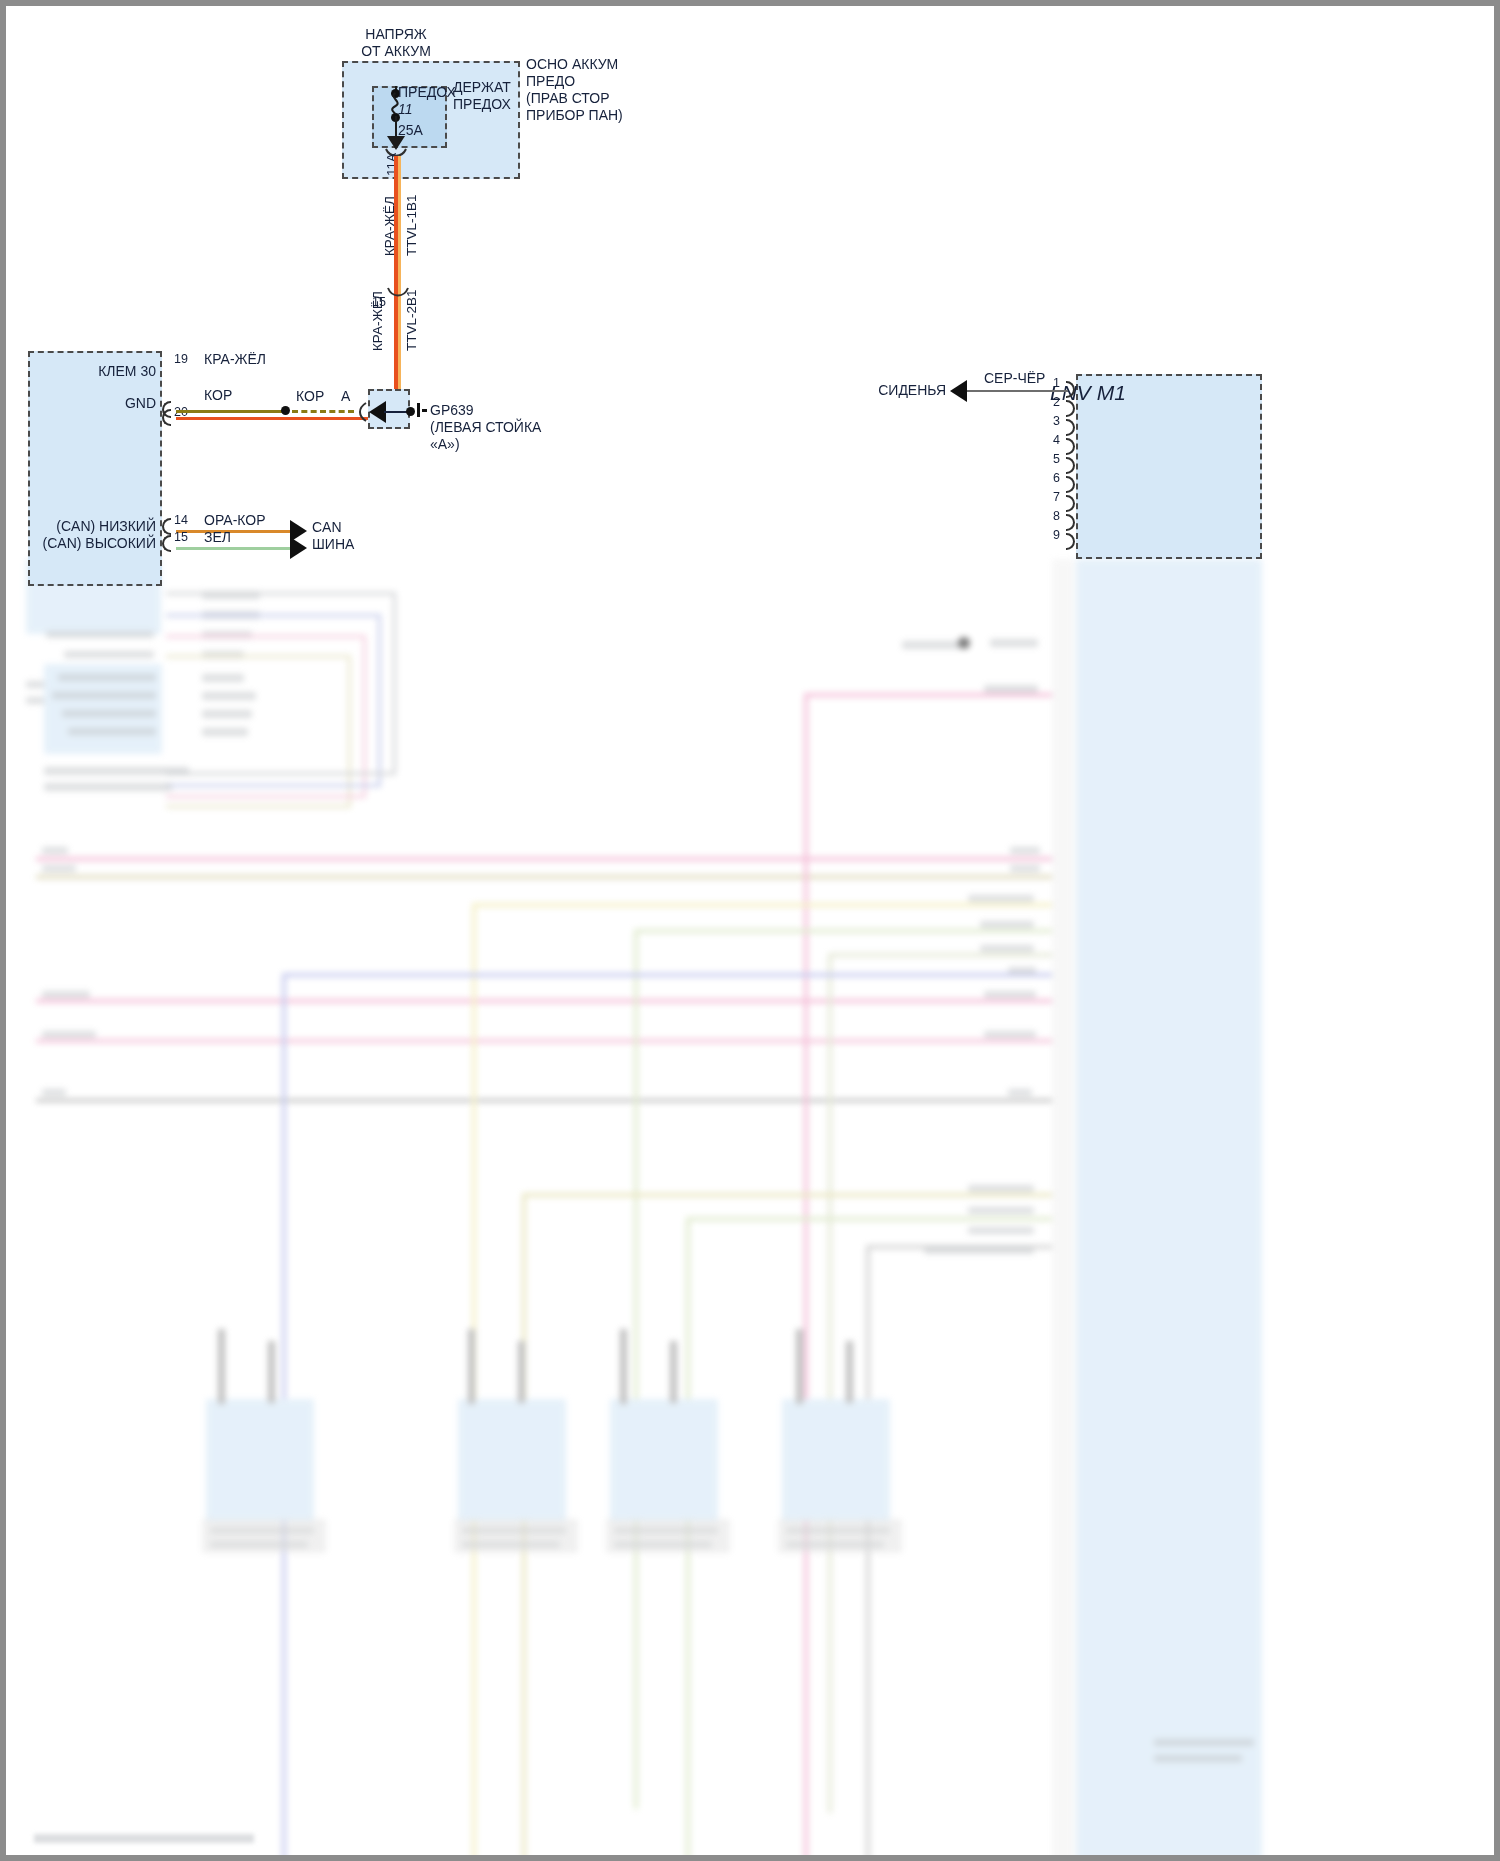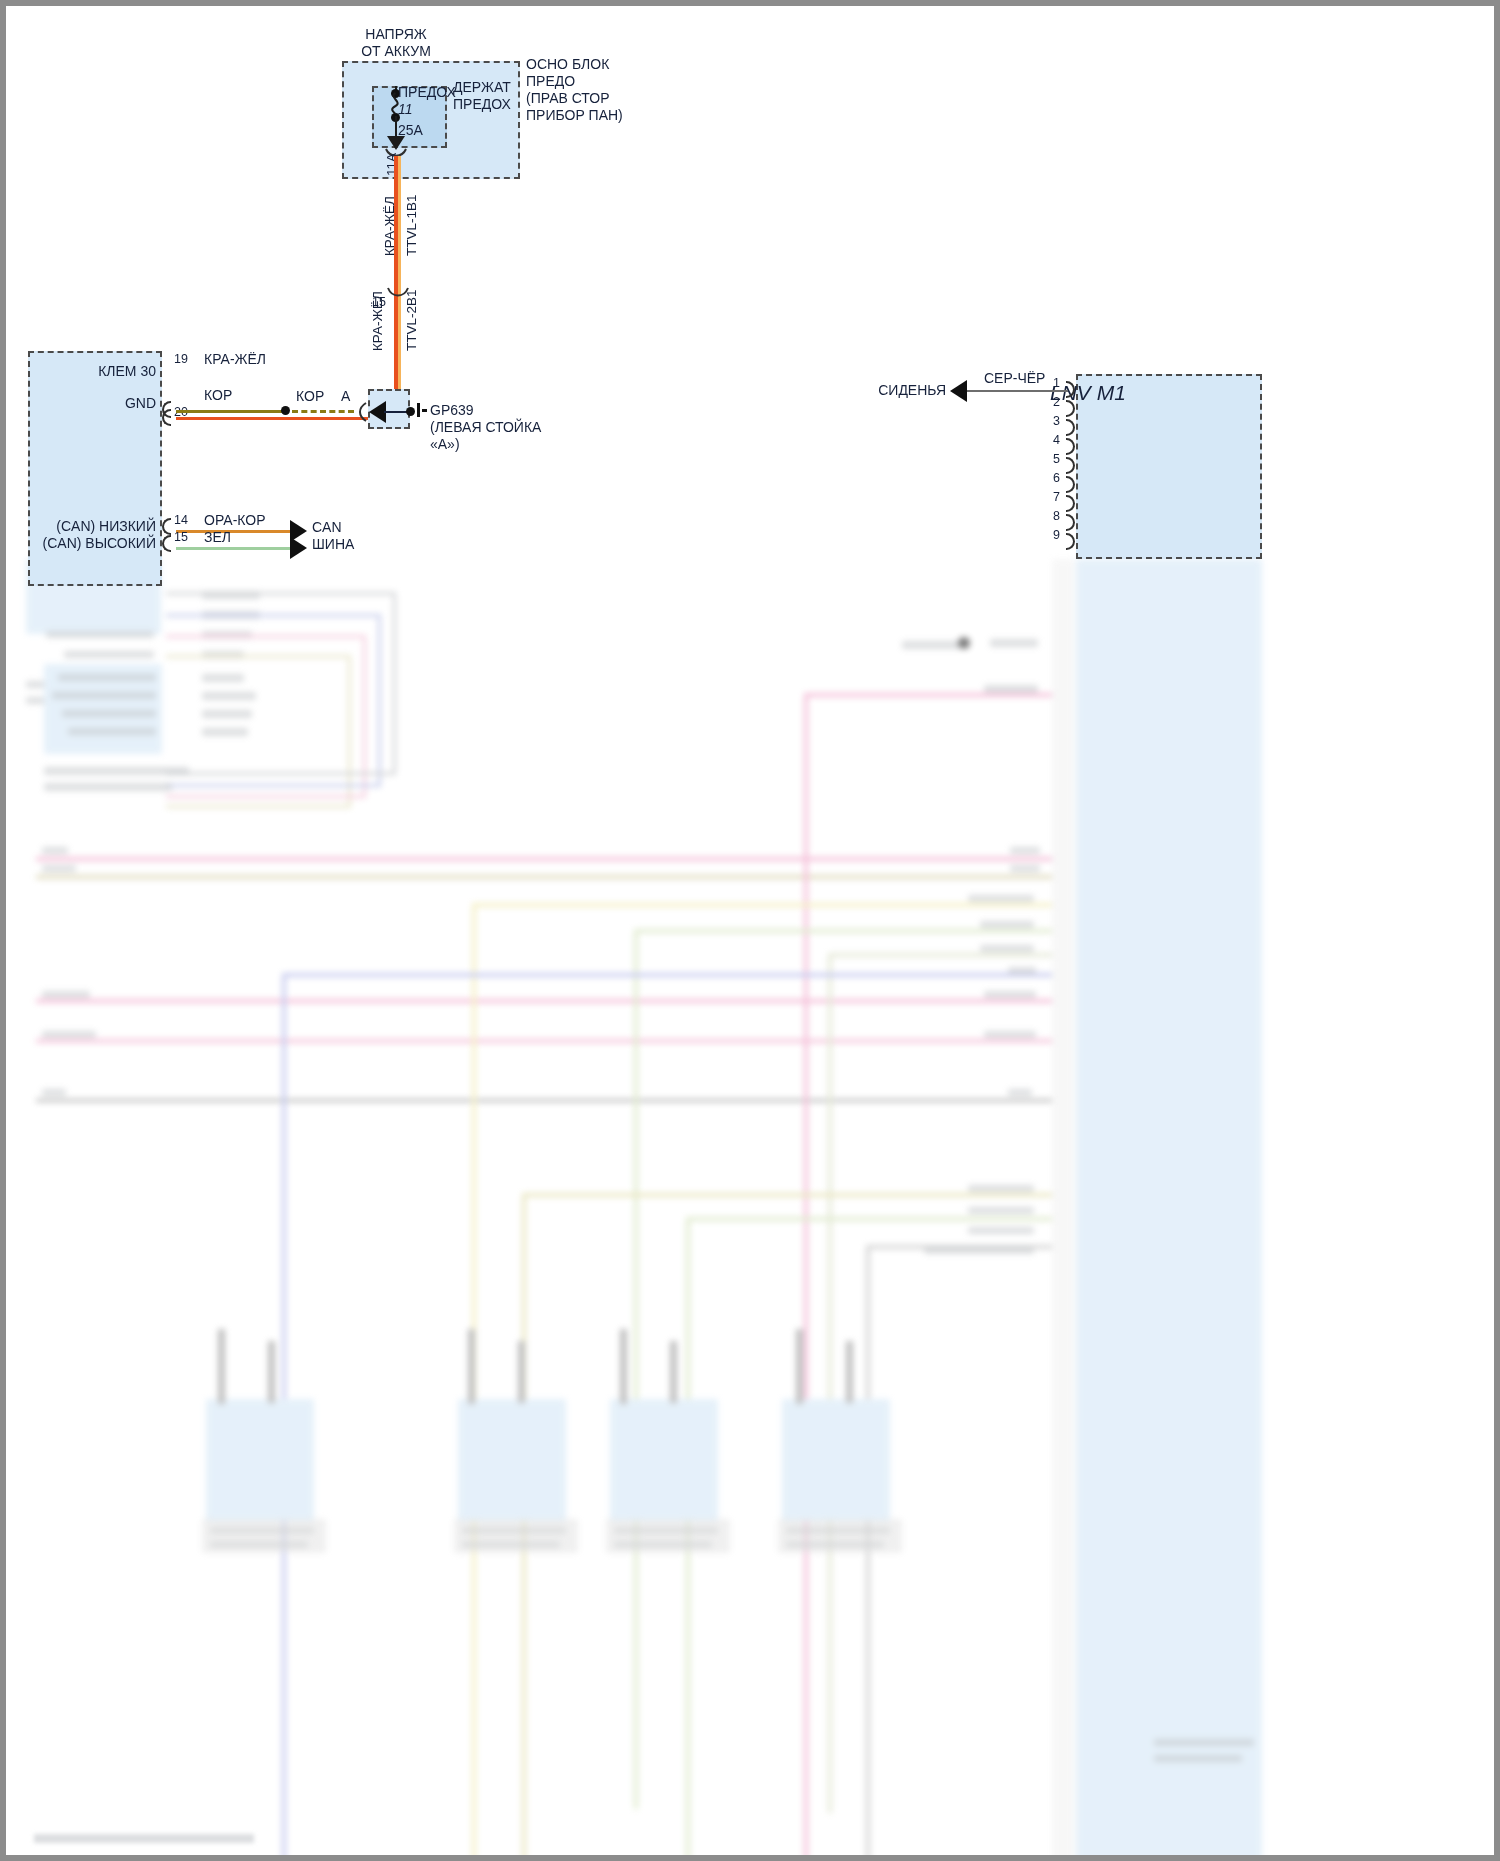--- a/index.html
+++ b/index.html
@@ -234,21 +234,21 @@
   </div>
   <div id="wm"></div>
 
   <div class="lbl c" style="left:330px;top:20px;width:120px;font-size:14px;">НАПРЯЖ</div>
   <div class="lbl c" style="left:330px;top:37px;width:120px;font-size:14px;">ОТ АККУМ</div>
 
   <div class="wire v" style="left:389px;top:55px;height:30px;border-color:#1b1b1b;border-left-width:2px;"></div>
 
   <div class="box-dash" style="left:336px;top:55px;width:178px;height:118px;"></div>
 
-  <div class="lbl" style="left:520px;top:50px;">ОСНО БЛОК</div>
+  <div class="lbl" style="left:520px;top:50px;">ОСНО АККУМ</div>
   <div class="lbl" style="left:520px;top:67px;">ПРЕДО</div>
   <div class="lbl" style="left:520px;top:84px;">(ПРАВ СТОР</div>
   <div class="lbl" style="left:520px;top:101px;">ПРИБОР ПАН)</div>
 
   <div class="box-dash solidfill" style="left:366px;top:80px;width:75px;height:62px;"></div>
 
   <div class="lbl" style="left:447px;top:73px;">ДЕРЖАТ</div>
   <div class="lbl" style="left:447px;top:90px;">ПРЕДОХ</div>
 
   <div class="wire v" style="left:389px;top:80px;height:8px;border-color:#1b1b1b;border-left-width:2px;"></div>

